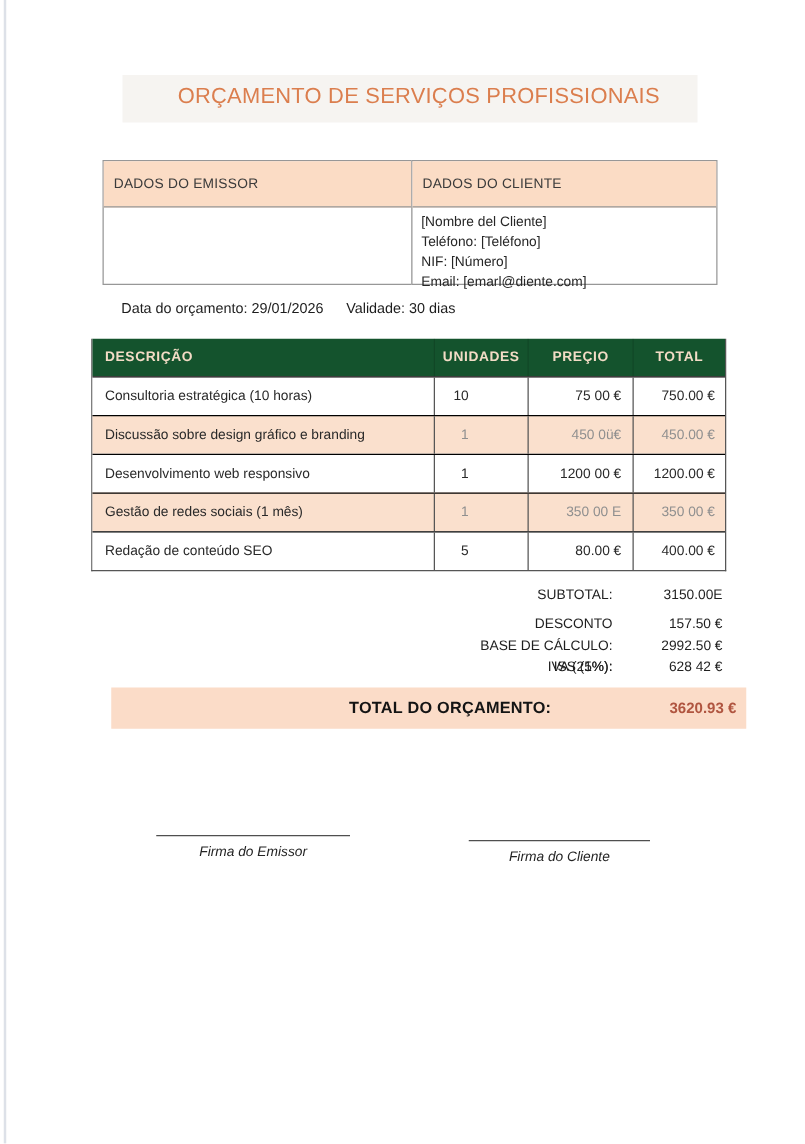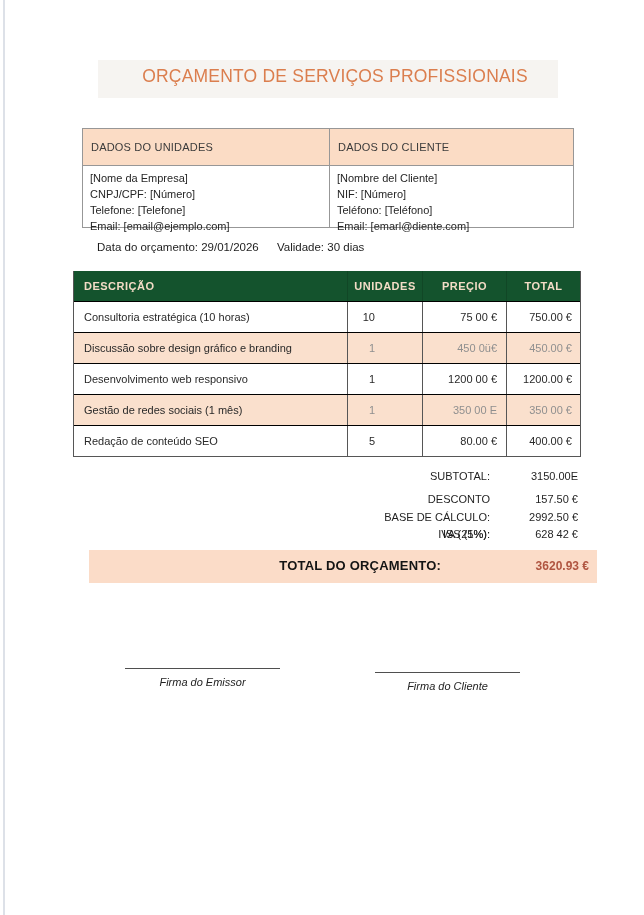--- a/index.html
+++ b/index.html
@@ -80,35 +80,29 @@
 </head>
 <body>
 
 <div class="page">
   <div class="edge-line"></div>
 
   <div class="title-backdrop"></div>
   <div class="doc-title">ORÇAMENTO DE SERVIÇOS PROFISSIONAIS</div>
 
   <div class="box box-emissor">
-    <div class="box-header">DADOS DO UNIDADES</div>
-    <div class="box-body">
-      <div class="box-line">[Nome da Empresa]</div>
-      <div class="box-line">CNPJ/CPF: [Número]</div>
-      <div class="box-line">Telefone: [Telefone]</div>
-      <div class="box-line">Email: [email@ejemplo.com]</div>
-    </div>
+    <div class="box-header">DADOS DO EMISSOR</div>
   </div>
 
   <div class="box box-cliente">
     <div class="box-header">DADOS DO CLIENTE</div>
     <div class="box-body">
       <div class="box-line">[Nombre del Cliente]</div>
+      <div class="box-line">Teléfono: [Teléfono]</div>
       <div class="box-line">NIF: [Número]</div>
-      <div class="box-line">Teléfono: [Teléfono]</div>
       <div class="box-line">Email: [emarl@diente.com]</div>
     </div>
   </div>
 
   <div class="date-line">
     <span>Data do orçamento: 29/01/2026</span>
     <span class="validity">Validade: 30 dias</span>
   </div>
 
   <div class="items-table">

